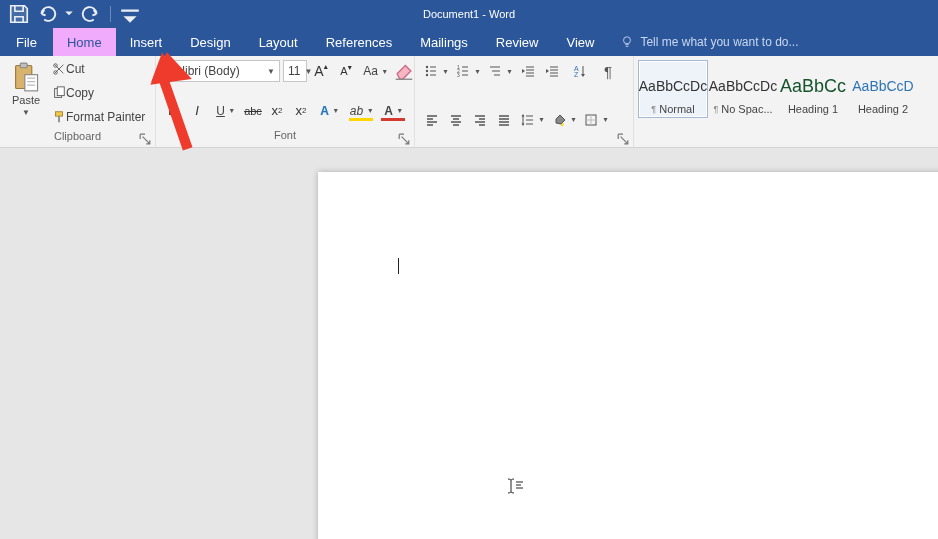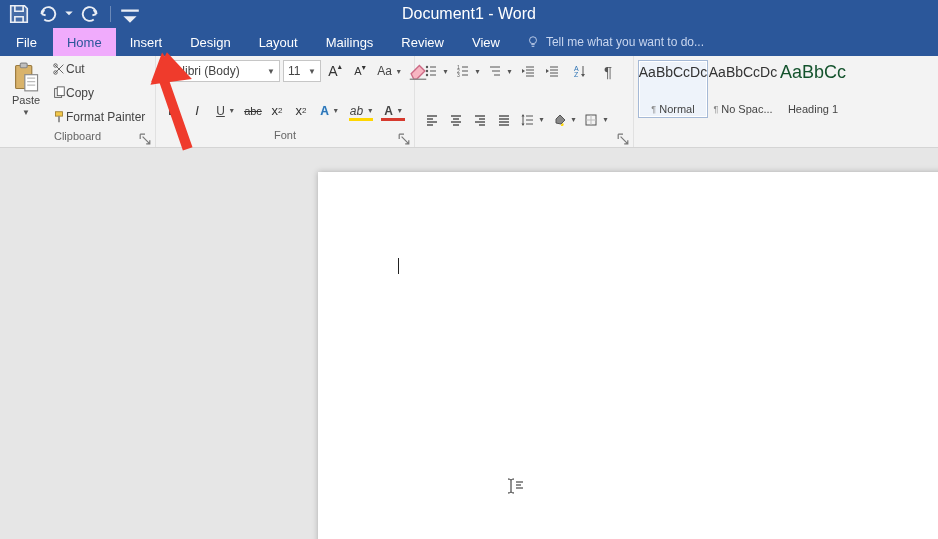--- a/index.html
+++ b/index.html
@@ -1,18 +1,18 @@
 <!DOCTYPE html>
 <html><head>
 <meta charset="utf-8">
 <style>
 * { margin: 0; padding: 0; box-sizing: border-box; font-family: "Segoe UI", sans-serif; }
 body { width: 938px; height: 539px; overflow: hidden; background: #e6e6e6; position: relative; }
 
-.titlebar { height: 28px; background: #2b579a; display: flex; align-items: center; color: #fff; font-size: 16px; }
+.titlebar { height: 28px; background: #2b579a; display: flex; align-items: center; color: #fff; font-size: 11px; }
 .titlebar .qat { display: flex; align-items: center; gap: 6px; padding-left: 8px; }
 .titlebar .qat .iconbtn { width: 22px; height: 22px; display:flex; align-items:center; justify-content:center; color:#fff; opacity:.9; cursor:pointer; }
 .titlebar .qat .sep { width:1px; height:16px; background: rgba(255,255,255,.3); margin:0 2px; }
 .titlebar .title { position:absolute; left:50%; transform:translateX(-50%); color:#fff; }
 
 .tabs { height: 28px; background: #2b579a; display:flex; align-items:stretch; color:#fff; font-size:13px; }
 .tabs .tab { padding: 0 14px; display:flex; align-items:center; cursor:pointer; }
 .tabs .tab.file { padding: 0 16px; }
 .tabs .tab.active { background:#f0abfc; color:#2b579a; }
 .tabs .tell { display:flex; align-items:center; gap:6px; padding-left:12px; color:#c8d6ef; font-size:12px; }
@@ -32,33 +32,33 @@
 
 .clipside { display:flex; flex-direction:column; gap:4px; padding-top:2px;}
 .clipside .row { display:flex; gap:0; height:20px; cursor:pointer; padding:0 2px; }
 .clipside svg { width:14px; height:14px; }
 
 .fontgroup .body { flex-wrap:wrap; width:258px; padding-top:4px; }
 .fontrow1 { display:flex; align-items:center; gap:3px; }
 .combo { height:22px; border:1px solid #c6c6c6; background:#fff; display:flex; align-items:center; padding:0 4px; font-size:12px; cursor:pointer; }
 .combo .dd, .ddbtn .dd { font-size:8px; color:#555; margin-left:4px; }
 .fontname { width:118px; justify-content:space-between; }
-.fontsize { width:38px; justify-content:space-between; }
+.fontsize { width:24px; justify-content:space-between; }
 .ibtn { width:22px; height:22px; display:flex; align-items:center; justify-content:center; cursor:pointer; font-size:13px; color:#333; }
 .ddbtn { width:30px; height:22px; display:flex; align-items:center; justify-content:center; cursor:pointer; gap:1px; }
 .fontrow2 { display:flex; align-items:center; gap:2px; margin-top:6px; }
 .ibtn sup,.ibtn sub { font-size:8px; }
 .abc-strike { text-decoration: line-through; font-size:11px; }
 
 .paragroup .body { flex-wrap:wrap; width:218px; padding-top:4px;}
 .pararow { display:flex; align-items:center; gap:2px; }
 .pararow + .pararow { margin-top:6px; }
 
 .stylesgroup .body { padding:4px 4px 0 4px; gap:0; }
-.stylebox { width:70px; height:58px; border:1px solid transparent; display:flex; flex-direction:column; align-items:center; justify-content:space-between; cursor:pointer; gap:4px; }
+.stylebox { width:70px; height:58px; border:1px solid transparent; display:flex; flex-direction:column; align-items:center; justify-content:flex-end; cursor:pointer; gap:4px; }
 .stylebox.sel { border:1px solid #a5b9d6; background:#eef3fa; box-shadow: inset 0 0 0 1px #fff; }
 .stylebox .preview { font-size:14px; height:22px; display:flex; align-items:center; }
 .stylebox .name { font-size:11px; color:#444; height:16px; display:flex; align-items:center; gap:3px;}
 .stylebox .name .para { font-size:9px; color:#888; }
 .preview.normal { color:#333; }
 .preview.heading1 { color:#14532d; font-size:18px; }
 .preview.heading2 { color:#2e74b5; font-size:14px; }
 
 .workspace { position:absolute; top:148px; left:0; right:0; bottom:0; background:#e6e6e6; }
 .page { position:absolute; left:318px; top:24px; width:760px; height:900px; background:#fff; box-shadow:0 0 6px rgba(0,0,0,.25); }
@@ -109,20 +109,21 @@
   </div>
   <div class="title">Document1 - Word</div>
 </div>
 
 <div class="tabs">
   <div class="tab file">File</div>
   <div class="tab active">Home</div>
   <div class="tab">Insert</div>
   <div class="tab">Design</div>
   <div class="tab">Layout</div>
+  <div class="tab">References</div>
   <div class="tab">Mailings</div>
   <div class="tab">Review</div>
   <div class="tab">View</div>
   <div class="tell">
     <svg viewBox="0 0 16 16">
         <circle cx="8" cy="6" r="4" fill="none" stroke="#c8d6ef"></circle>
         <path stroke="#c8d6ef" d="M6 11h4M6.5 13h3"></path>
       </svg>
     <span>Tell me what you want to do...</span>
   </div>
@@ -363,20 +364,26 @@
             <span class="para">¶</span>
             <span>No Spac...</span>
           </div>
         </div>
         <div class="stylebox">
           <div class="preview heading1">AaBbCc</div>
           <div class="name">
             <span>Heading 1</span>
           </div>
         </div>
+        <div class="stylebox">
+          <div class="preview heading2">AaBbCcD</div>
+          <div class="name">
+            <span>Heading 2</span>
+          </div>
+        </div>
       </div>
   </div>
 
 </div>
 
 <div class="workspace">
   <div class="page"></div>
 </div>
 <div class="cursor-caret"></div>
 <div class="ibeam">

